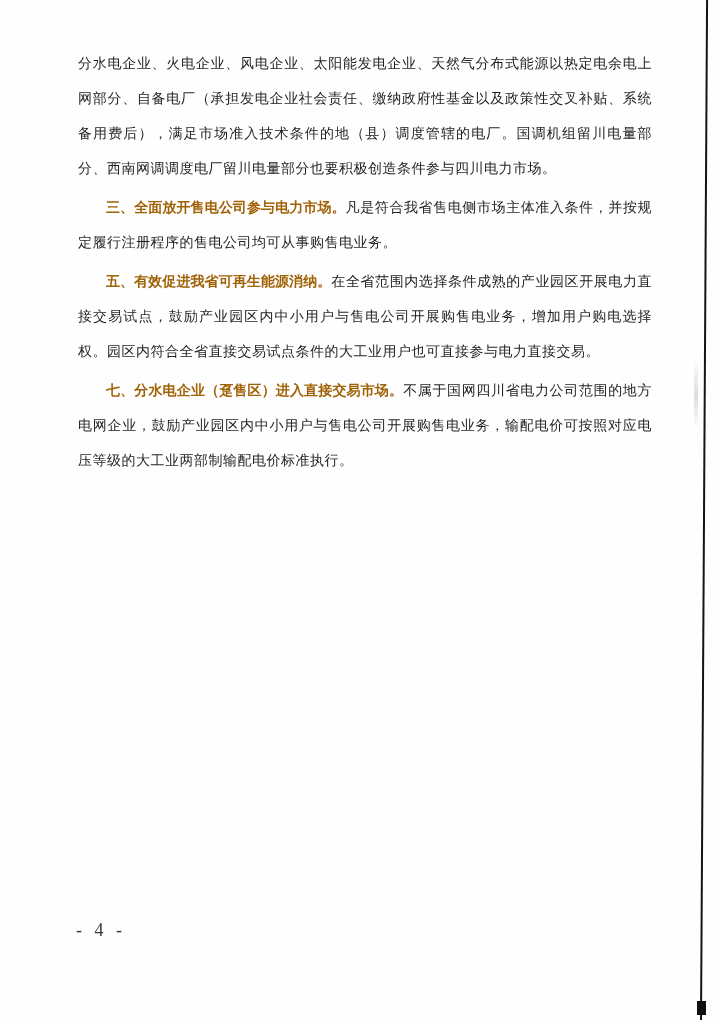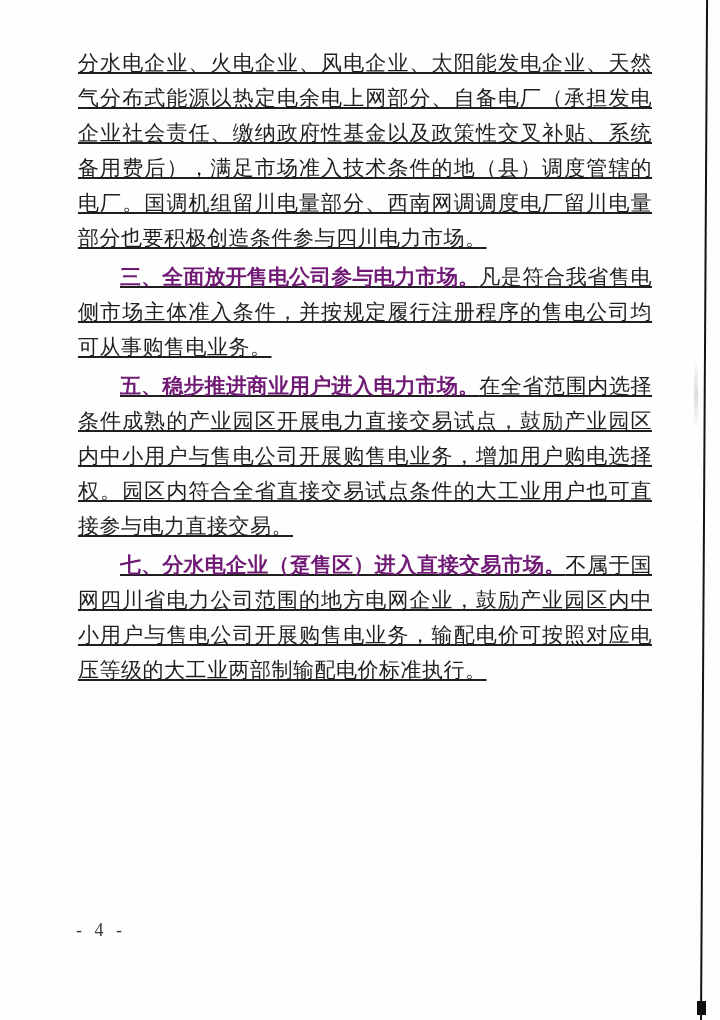--- a/index.html
+++ b/index.html
@@ -16,40 +16,39 @@
     position: absolute;
     inset: 0;
     background: #fefefe;
   }
   .content {
     position: absolute;
     left: 78px;
     top: 46px;
     width: 574px;
     color: #1f1f1f;
-    font-size: 21px;
+    font-size: 14px;
     line-height: 35px;
     text-align: justify;
     letter-spacing: 0.5px;
-    text-decoration: underline;
   }
   .content p {
     margin: 0;
     padding: 0;
   }
   .content p + p {
     margin-top: 4px;
   }
   .content p.indent {
     text-indent: 2em;
   }
   .lead {
     font-weight: bold;
     font-family: "DejaVu Sans", "Liberation Sans", sans-serif;
-    color: #701a75;
+    color: #a16207;
     letter-spacing: 0;
   }
   .page-number {
     position: absolute;
     left: 76px;
     top: 920px;
     font-size: 18px;
     color: #3a3a3a;
     letter-spacing: 4px;
     font-family: "Liberation Serif", "DejaVu Serif", serif;
@@ -86,21 +85,21 @@
 
 <div class="page">
 
   <div class="content">
 
     <p><span>分水电企业、火电企业、风电企业、太阳能发电企业、天然气分布式能源以热定电余电上网部分、自备电厂（承担发电企业社会责任、缴纳政府性基金以及政策性交叉补贴、系统备用费后），满足市场准入技术条件的地（县）调度管辖的电厂。国调机组留川电量部分、西南网调调度电厂留川电量部分也要积极创造条件参与四川电力市场。</span></p>
 
     <p class="indent"><span class="lead">三、全面放开售电公司参与电力市场。</span><span>凡是符合我省售电侧市场主体准入条件，并按规定履行注册程序的售电公司均可从事购售电业务。</span></p>
 
 
-    <p class="indent"><span class="lead">五、稳步推进商业用户进入电力市场。</span><span>在全省范围内选择条件成熟的产业园区开展电力直接交易试点，鼓励产业园区内中小用户与售电公司开展购售电业务，增加用户购电选择权。园区内符合全省直接交易试点条件的大工业用户也可直接参与电力直接交易。</span></p>
+    <p class="indent"><span class="lead">五、有效促进我省可再生能源消纳。</span><span>在全省范围内选择条件成熟的产业园区开展电力直接交易试点，鼓励产业园区内中小用户与售电公司开展购售电业务，增加用户购电选择权。园区内符合全省直接交易试点条件的大工业用户也可直接参与电力直接交易。</span></p>
 
 
     <p class="indent"><span class="lead">七、分水电企业（趸售区）进入直接交易市场。</span><span>不属于国网四川省电力公司范围的地方电网企业，鼓励产业园区内中小用户与售电公司开展购售电业务，输配电价可按照对应电压等级的大工业两部制输配电价标准执行。</span></p>
 
   </div>
 
   <div class="page-number">- 4 -</div>
 
   <div class="scan-smudge"></div>
   <div class="scan-line"></div>

